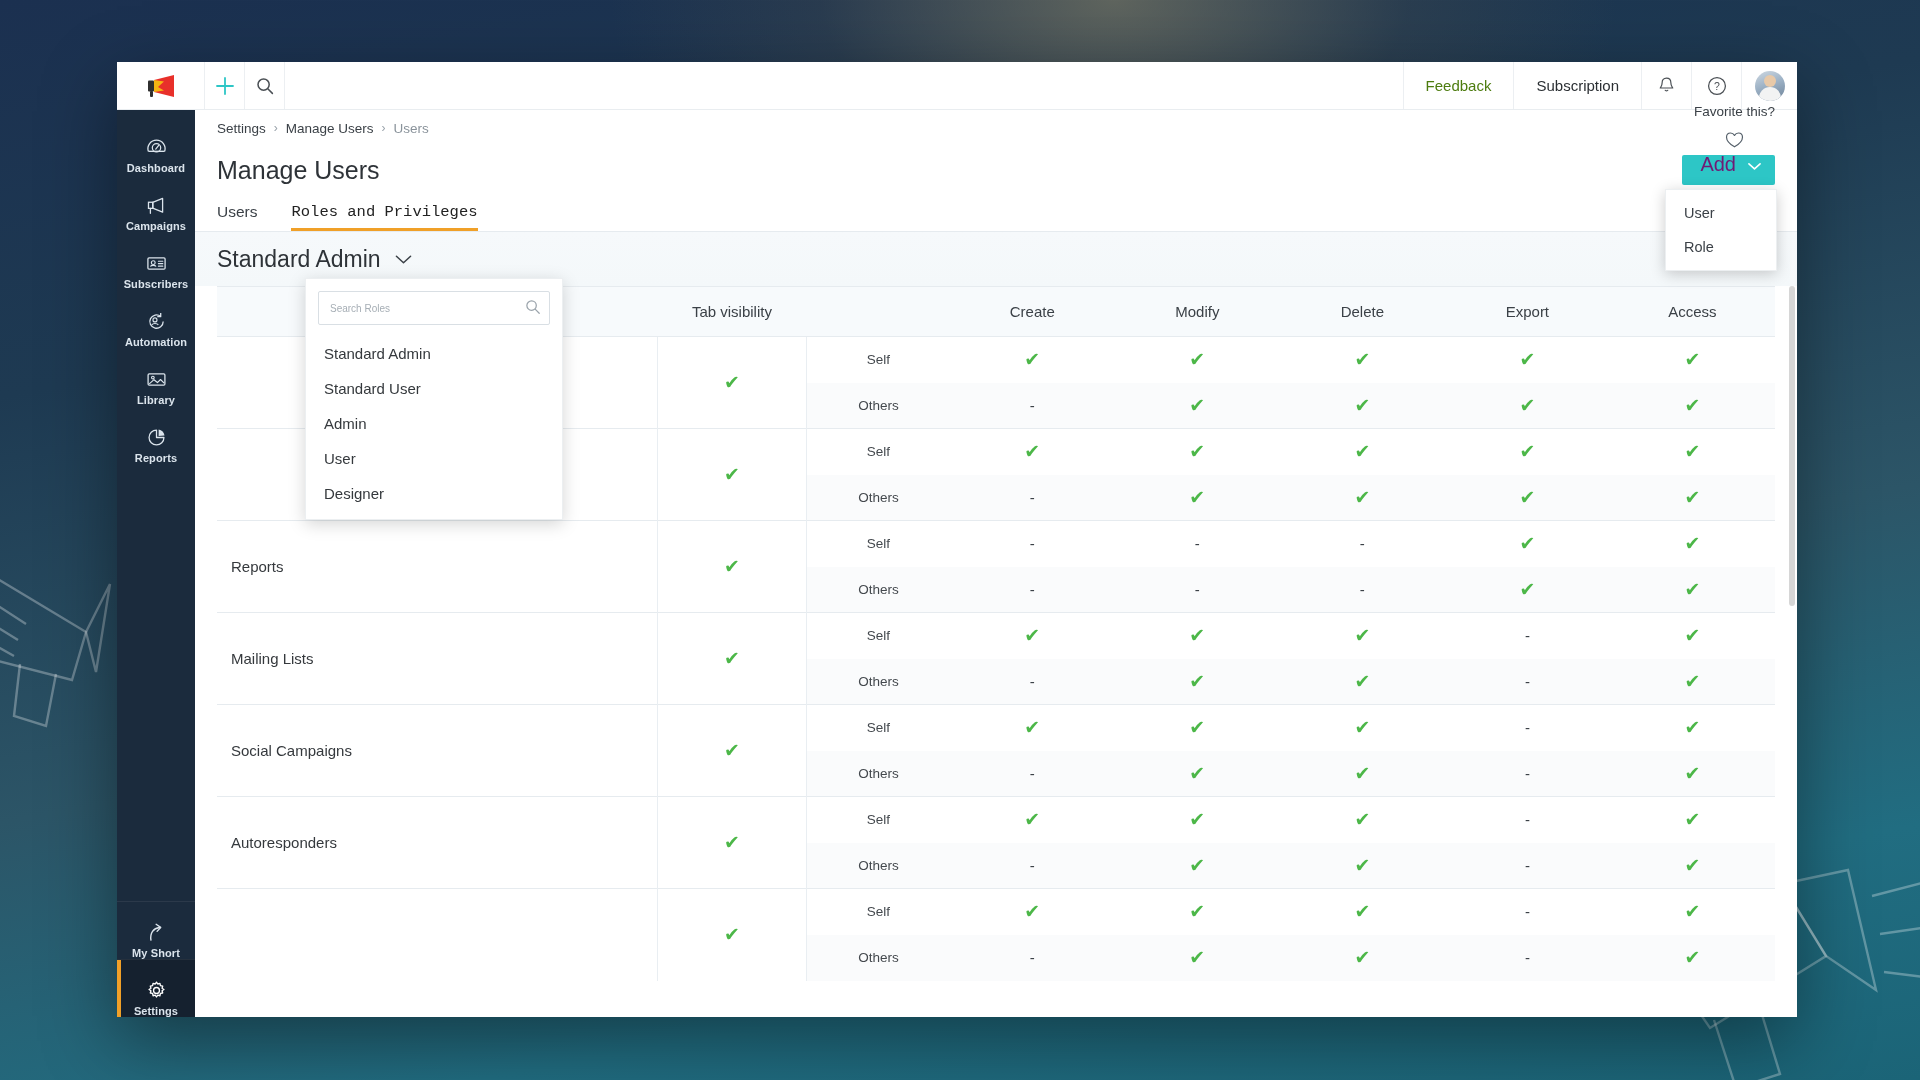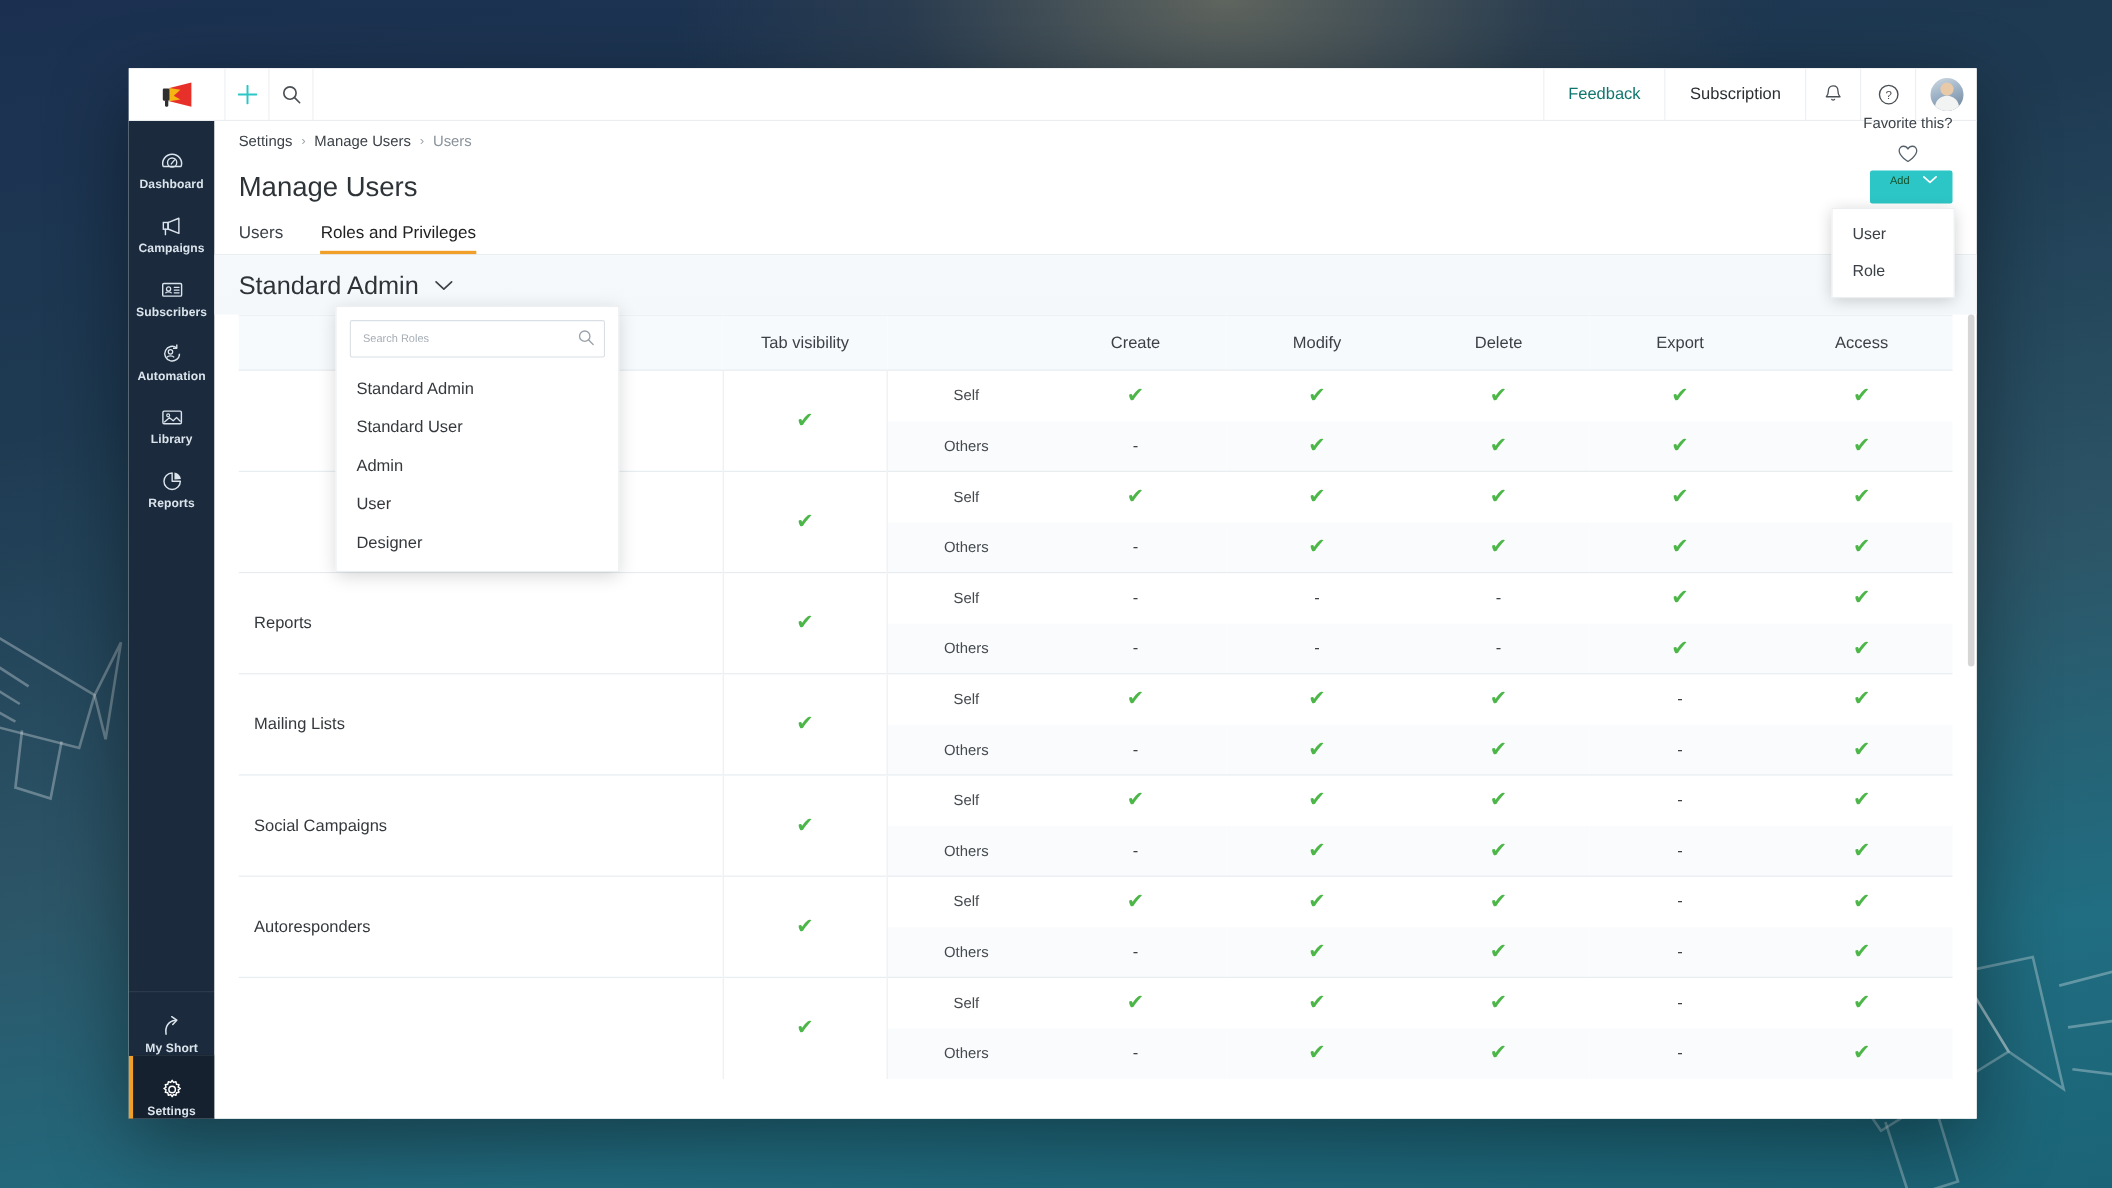--- a/index.html
+++ b/index.html
@@ -31,21 +31,21 @@
 
   
   #topbar { height: 48px; flex: 0 0 48px; background: #fff; display: flex; align-items: stretch;
             border-bottom: 1px solid #e9edf0; }
   .tb-cell { display: flex; align-items: center; justify-content: center; border-right: 1px solid #eceff2; }
   .logo-cell { width: 88px; }
   .icon-cell { width: 40px; }
   .tb-spacer { flex: 1 1 auto; }
   .tb-text { padding: 0 22px; font-size: 15px; color: #2b2f33; display:flex; align-items:center;
              border-left: 1px solid #eceff2; height: 100%; }
-  .tb-text.feedback { color: #0f766e; }
+  .tb-text.feedback { color: #4d7c0f; }
   .tb-ic { width: 50px; border-left: 1px solid #eceff2; display:flex; align-items:center; justify-content:center; }
   .avatar-cell { width: 56px; border-left: 1px solid #eceff2; display:flex; align-items:center; justify-content:center; }
   .avatar { width: 30px; height: 30px; border-radius: 50%; overflow: hidden;
             background: linear-gradient(160deg,#cfd9e2 0%,#9db2c6 45%,#6d8298 100%); position: relative; }
   .avatar::before { content:""; position:absolute; left:9px; top:4px; width:12px; height:12px; border-radius:50%;
                     background:#e8c9a8; }
   .avatar::after { content:""; position:absolute; left:4px; top:16px; width:22px; height:16px; border-radius:11px 11px 0 0;
                    background:#f2f3f3; }
 
   
@@ -74,31 +74,31 @@
   .crumbs { font-size: 13.5px; color: #3b4147; display:flex; align-items:center; gap: 8px; }
   .crumbs .sep { color:#9aa3ab; font-size: 12px; }
   .crumbs .last { color: #8a939b; }
   .favwrap { display:flex; align-items:center; gap: 12px; font-size: 13.5px; color:#3b4147;flex-direction:column; }
 
   #titlebar { height: 48px; flex:0 0 48px; display:flex; align-items:center; padding: 0 22px;
               justify-content: space-between; }
   #page-title { font-size: 25px; font-weight: 400; color:#2e3338; }
 
   .addwrap { position: relative; }
-  #add-btn { background:#2dc6c6; color:#14532d; border:none; height: 30px; padding: 0 14px 11px 18px;
-             font-size: 10px; border-radius: 2px; display:flex; align-items:center; gap:12px; cursor:pointer;
+  #add-btn { background:#2dc6c6; color:#701a75; border:none; height: 30px; padding: 0 14px 11px 18px;
+             font-size: 20px; border-radius: 2px; display:flex; align-items:center; gap:12px; cursor:pointer;
              font-family: inherit; }
   #add-menu { position:absolute; top: 34px; right: -2px; width: 112px; background:#fff;
               box-shadow: 0 3px 14px rgba(0,0,0,0.20); border:1px solid #eceff1; padding: 6px 0; z-index: 40; }
   #add-menu .mi { padding: 9px 18px; font-size: 14.5px; color:#3b4147; cursor: pointer; }
 
   #tabbar { height: 38px; flex:0 0 38px; display:flex; align-items:flex-end; padding: 0 22px; gap: 34px;
             border-bottom: 1px solid #e6ebef; }
   .tab { font-size: 15.5px; color:#3b4147; padding-bottom: 7px; cursor:pointer; border-bottom: 3px solid transparent; }
-  .tab.active { border-bottom-color:#f0a028; color:#222; }
+  .tab.active { border-bottom-color:#f0a028; color:#222;font-family:Liberation Mono, monospace; }
 
   #rolebar { height: 54px; flex:0 0 54px; display:flex; align-items:center; padding: 0 22px;
              background: linear-gradient(180deg,#f6f9fb 0%,#f4f8fa 100%); position: relative; }
   #role-name { font-size: 23px; color:#2e3338; }
   #role-caret { margin-left: 14px; cursor:pointer; display:inline-flex; }
 
   
   #role-menu { position:absolute; left: 110px; top: 46px; width: 258px; background:#fff;
                box-shadow: 0 4px 16px rgba(0,0,0,0.17); border:1px solid #eceff1; z-index: 50; }
   .rm-search { padding: 12px 12px 11px 12px; }

